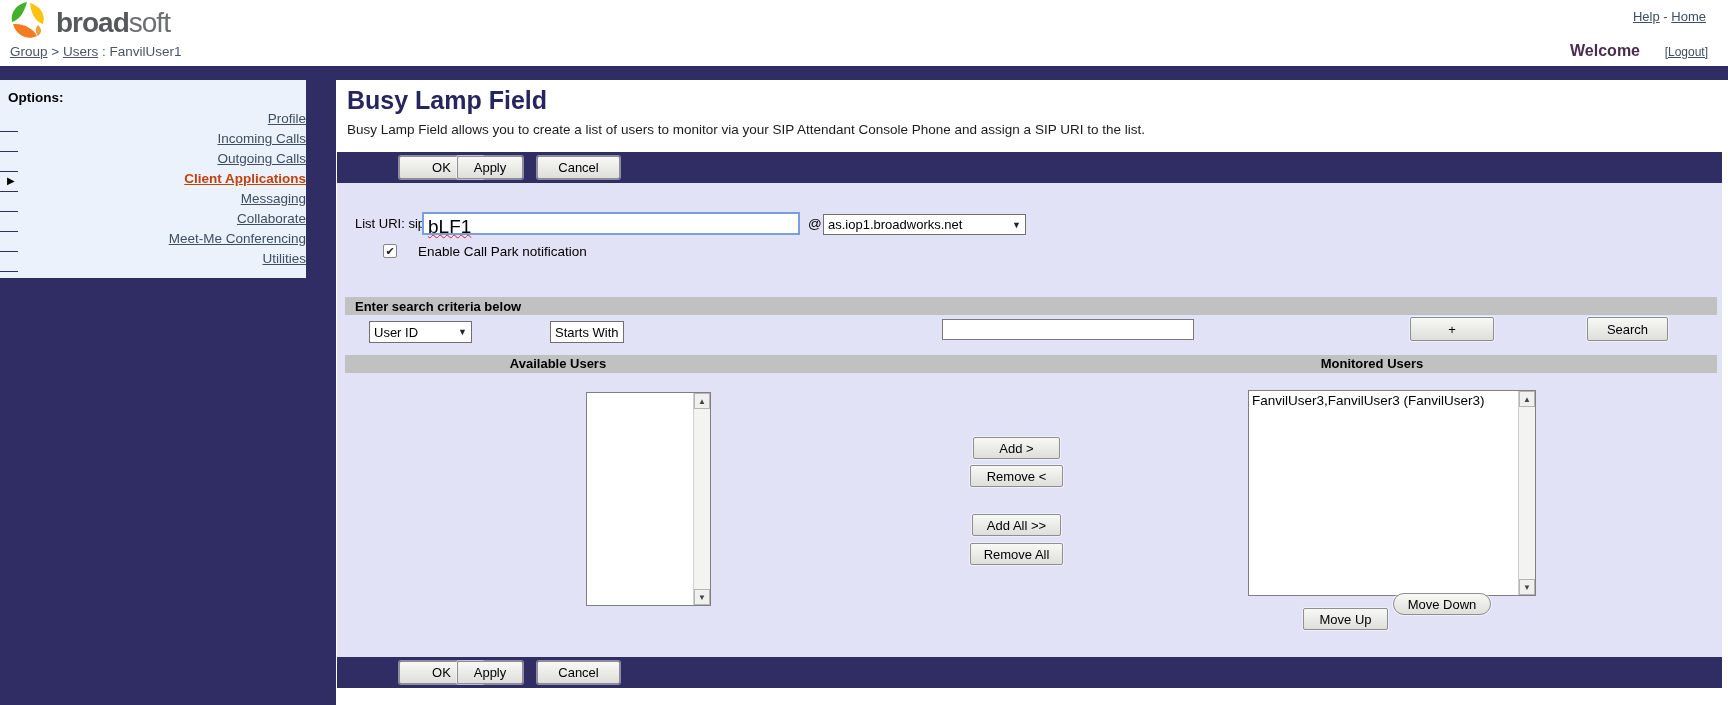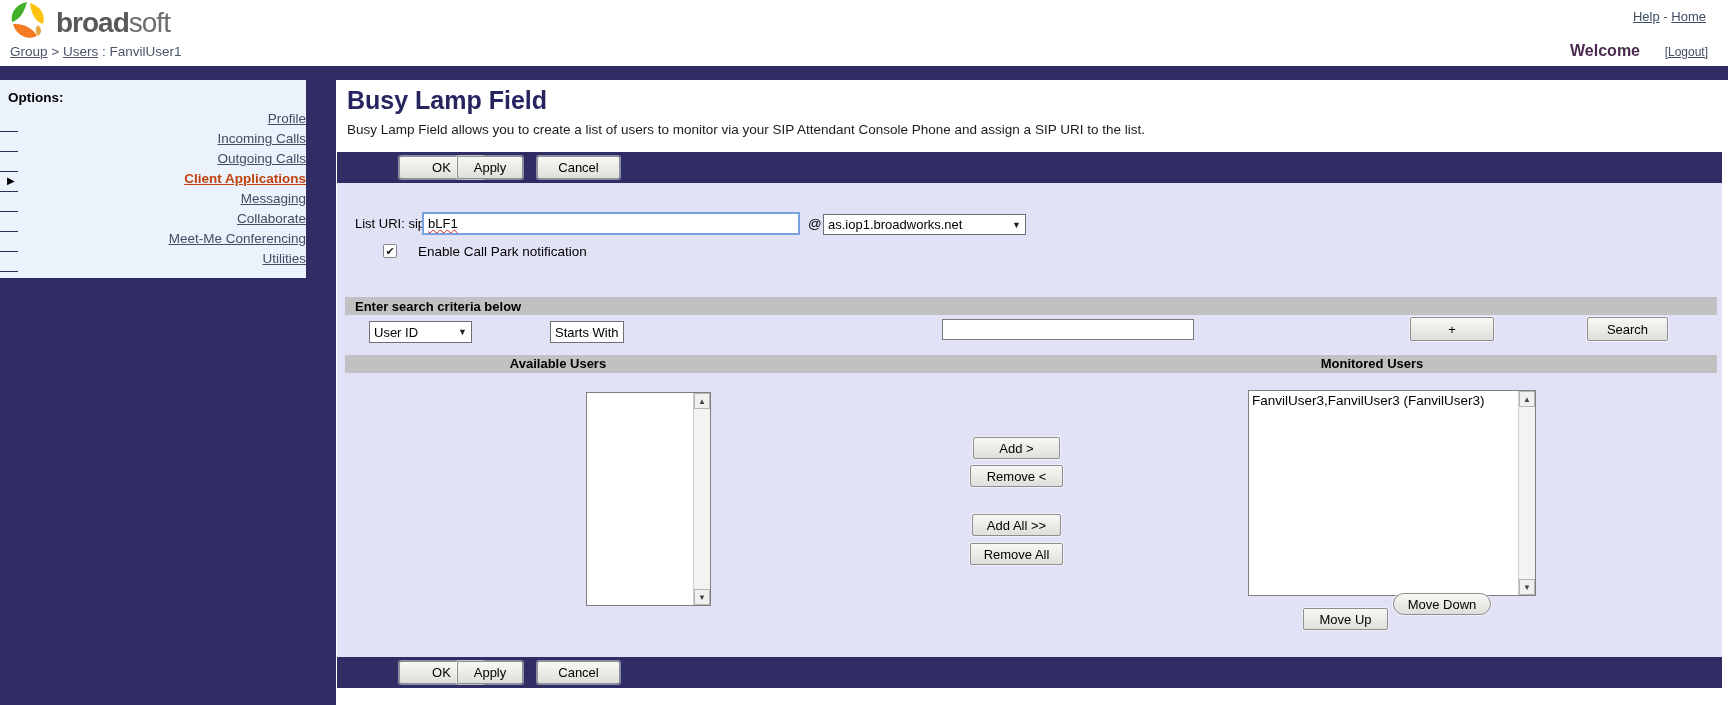--- a/index.html
+++ b/index.html
@@ -64,21 +64,21 @@
   .btn-apply { left:120px; width:66px; }
   .btn-cancel { left:200px; width:83px; }
 
   .panel { position:absolute; left:1px; top:103px; width:1385px; height:474px; background:#e2e2f7; }
   .panel > * { position:absolute; }
 
   .uri-label { left:18px; top:33px; font-size:13px; }
   .uri-input {
     left:85px; top:29px; width:378px; height:23px;
     background:#fff; border:2px solid #78a0dc;
-    font-size:13px; padding:2px 4px; cursor:text;
+    font-size:19px; padding:2px 4px; cursor:text;
   }
   .squiggle { text-decoration: underline; text-decoration-style: wavy; text-decoration-color:#e02020; text-decoration-thickness:1px; }
   .at-sign { left:471px; top:33px; font-size:13.5px; }
 
   .sel {
     display:flex; align-items:center; justify-content:space-between;
     background:#fff; border:1px solid #707070;
     padding:0 4px; font-size:13px; overflow:hidden; white-space:nowrap; cursor:default;
   }
   .sel .arr { font-size:9px; color:#222; margin-left:6px; flex:none; }

